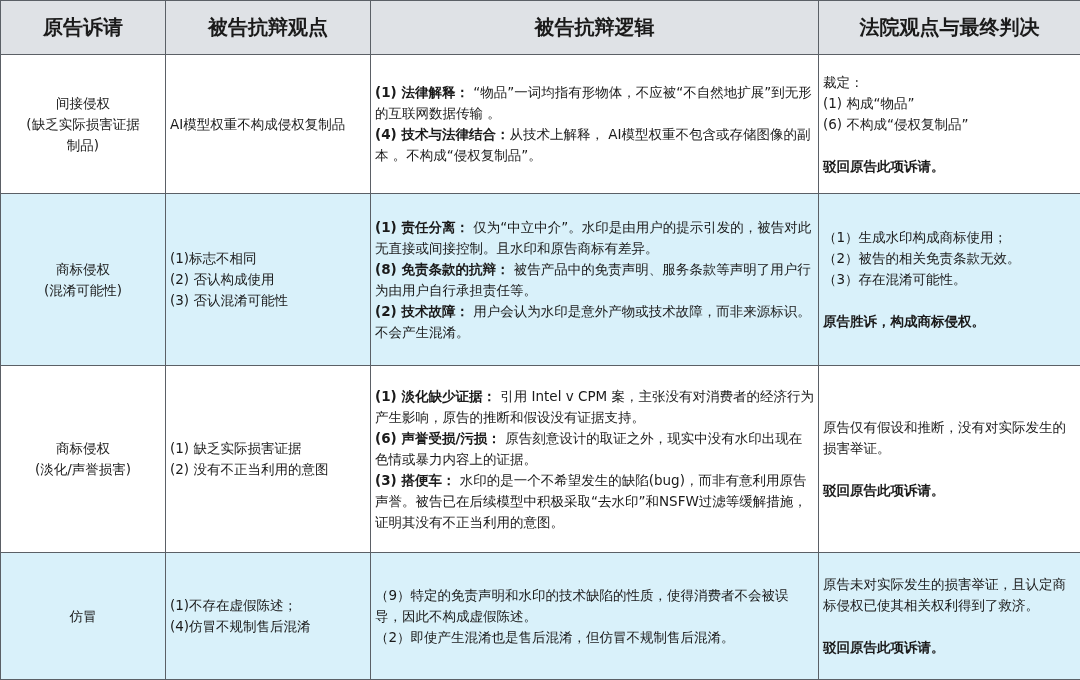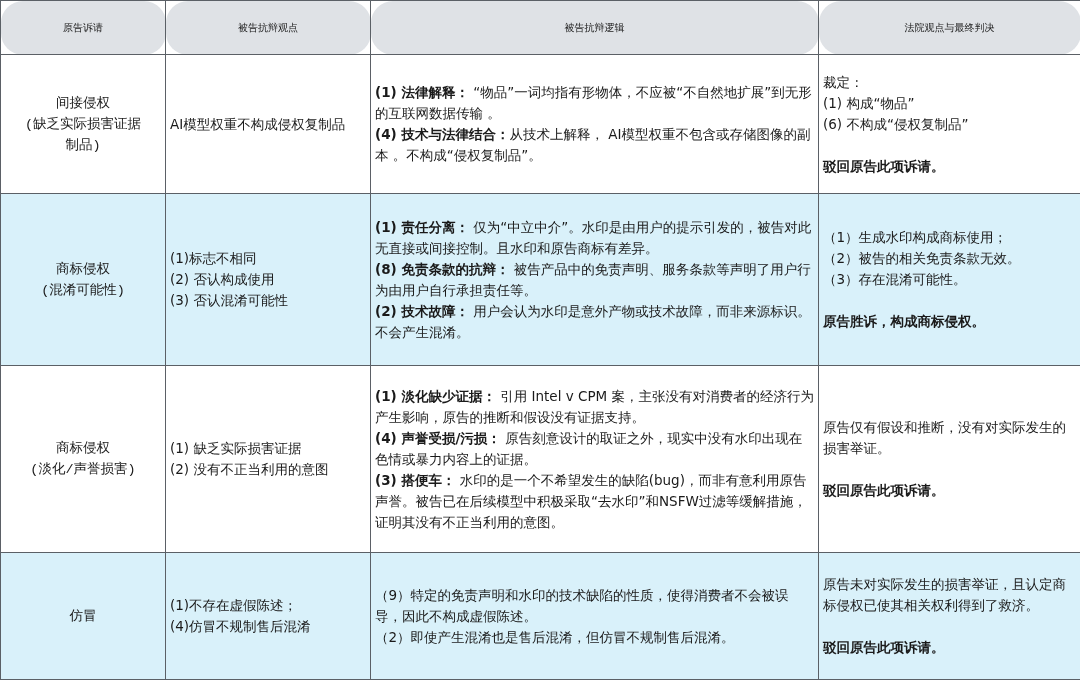--- a/index.html
+++ b/index.html
@@ -1,27 +1,27 @@
 <!DOCTYPE html>
 <html><head>
 <meta charset="utf-8">
 <style>
   html, body { margin: 0; padding: 0; background: #ffffff; }
   body { width: 1080px; height: 680px; overflow: hidden;
          font-family: "DejaVu Sans", "Liberation Sans", sans-serif; color: #1a1a1a; }
   table { border-collapse: collapse; width: 1080px; table-layout: fixed; }
   td, th { border: 1px solid #5b6066; vertical-align: middle; font-size: 13.5px; line-height: 21px; padding: 0 4px; }
-  th { background: #dfe2e6; height: 53px; font-weight: normal; font-size: 10px; text-align: center; border-radius: 22px; }
+  th { background: #dfe2e6; height: 53px; font-weight: bold; font-size: 20px; text-align: center; }
   tr.r1 td { height: 138px; }
   tr.r2 td { height: 171px; }
   tr.r3 td { height: 186px; }
   tr.r4 td { height: 126px; }
   tr.blue td { background: #d9f1fa; }
   tr.white td { background: #ffffff; }
-  td.claim { text-align: center; font-family: Liberation Mono, monospace; }
+  td.claim { text-align: center; }
   td.left { text-align: left; }
   .line { display: block; }
   .b { font-weight: bold; }
   .gap { display: block; height: 21px; }
   col.c1 { width: 165px; } col.c2 { width: 205px; } col.c3 { width: 448px; } col.c4 { width: 262px; }
 </style>
 </head>
 <body>
 
 <table>
@@ -89,21 +89,21 @@
     <td class="claim">
       <span class="line">商标侵权</span>
       <span class="line">(淡化/声誉损害)</span>
     </td>
     <td class="left">
       <span class="line">(1) 缺乏实际损害证据</span>
       <span class="line">(2) 没有不正当利用的意图</span>
     </td>
     <td class="left">
       <span class="line"><span class="b">(1) 淡化缺少证据：</span><span> 引用 Intel v CPM 案，主张没有对消费者的经济行为产生影响，原告的推断和假设没有证据支持。</span></span>
-      <span class="line"><span class="b">(4) 声誉受损/污损：</span><span> 原告刻意设计的取证之外，现实中没有水印出现在色情或暴力内容上的证据。</span></span>
+      <span class="line"><span class="b">(6) 声誉受损/污损：</span><span> 原告刻意设计的取证之外，现实中没有水印出现在色情或暴力内容上的证据。</span></span>
       <span class="line"><span class="b">(3) 搭便车：</span><span> 水印的是一个不希望发生的缺陷(bug)，而非有意利用原告声誉。被告已在后续模型中积极采取“去水印”和NSFW过滤等缓解措施，证明其没有不正当利用的意图。</span></span>
     </td>
     <td class="left">
       <span class="line">原告仅有假设和推断，没有对实际发生的损害举证。</span>
       <span class="gap"></span>
       <span class="line b">驳回原告此项诉请。</span>
     </td>
   </tr>
 
   <tr class="r4 blue">

